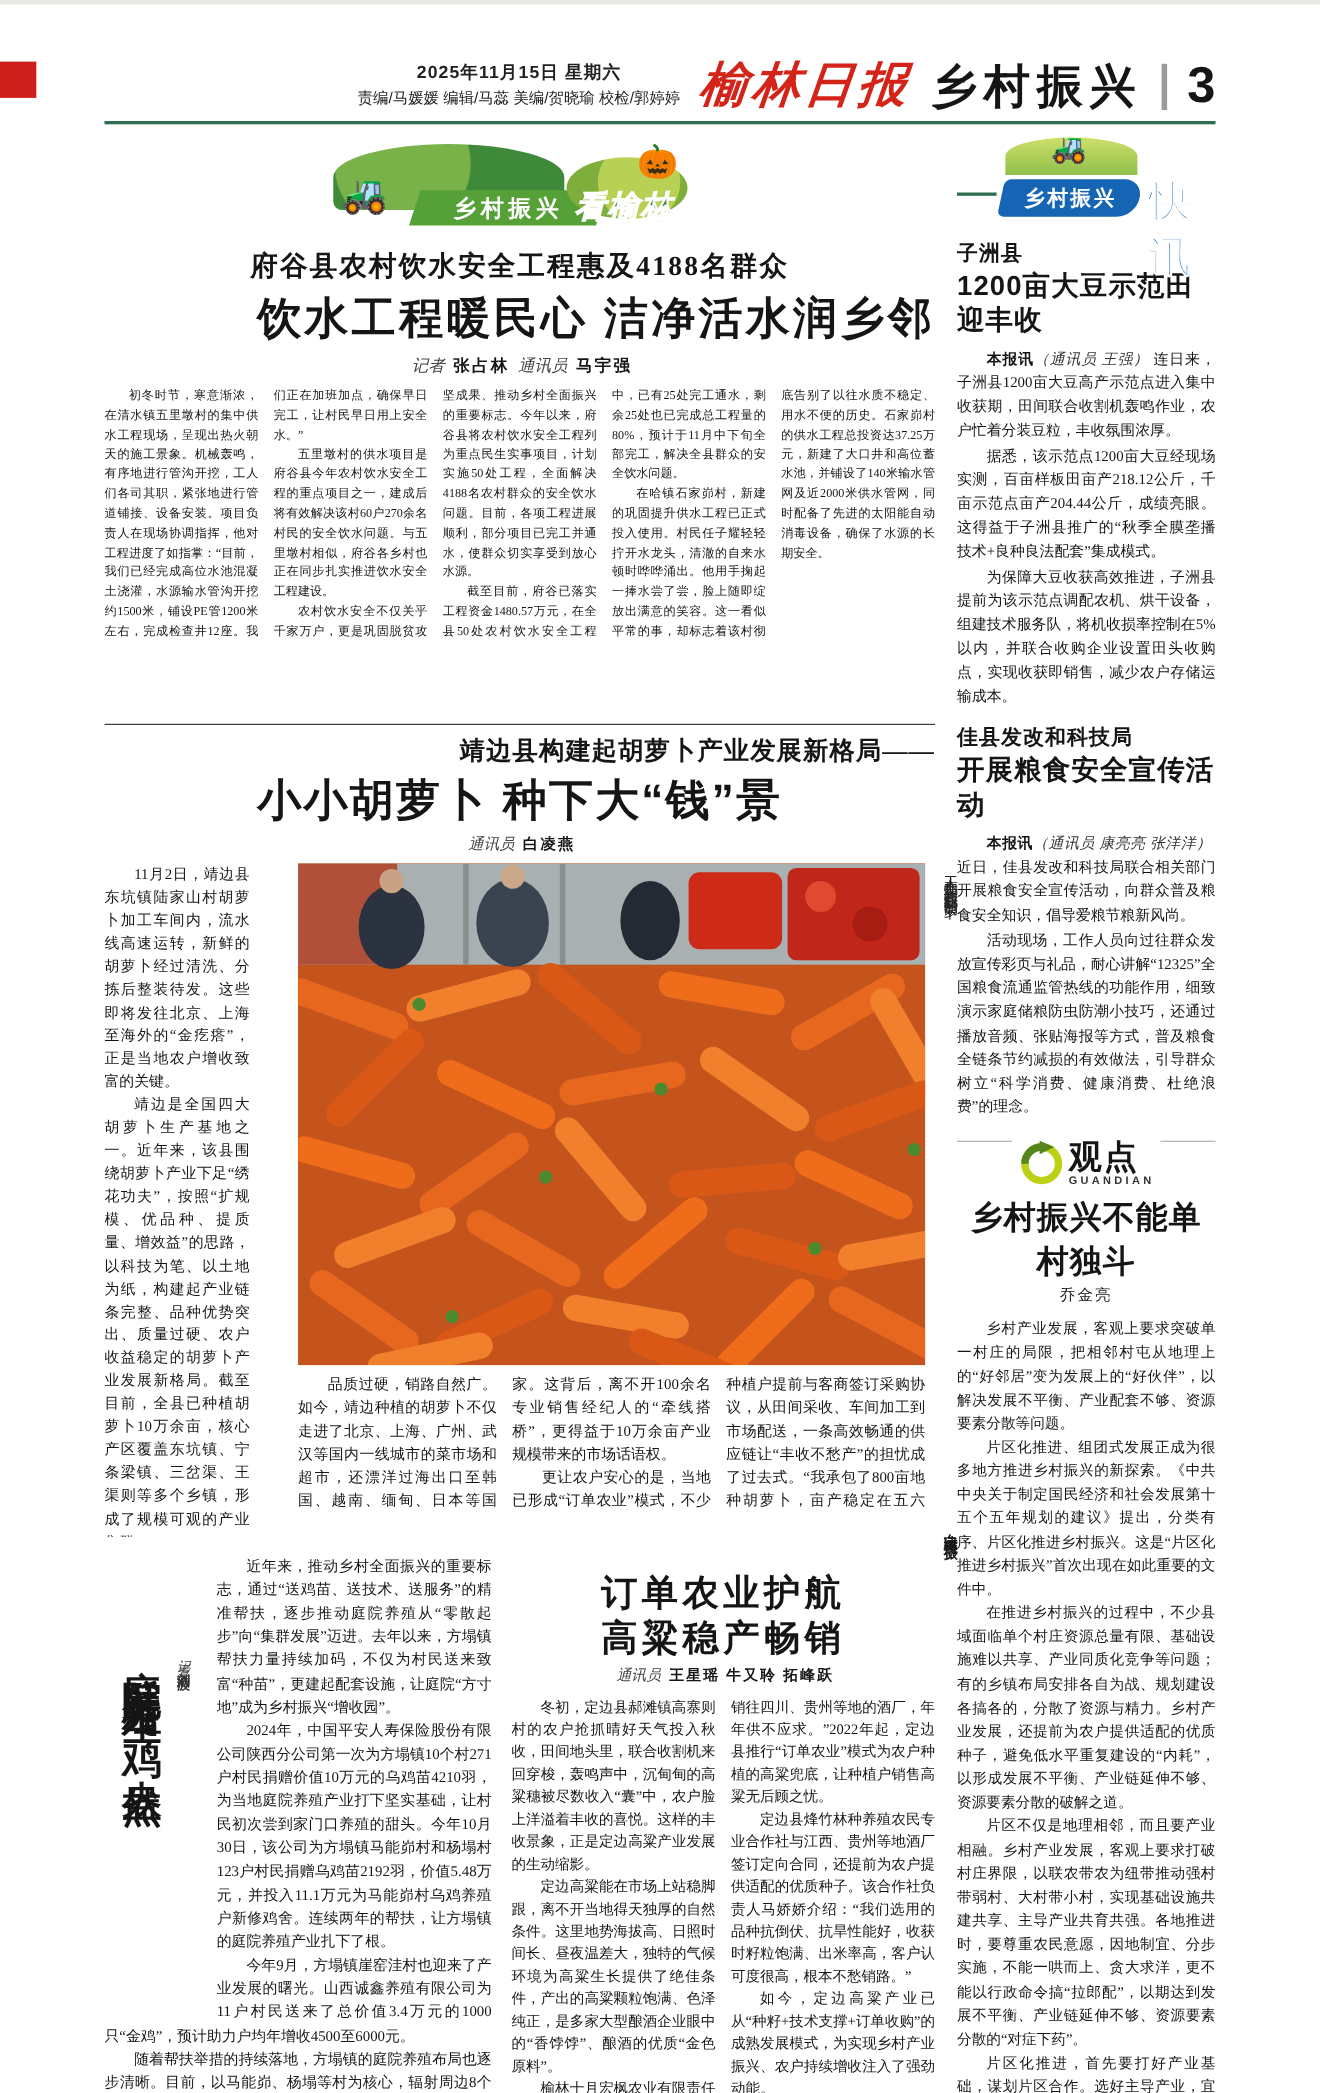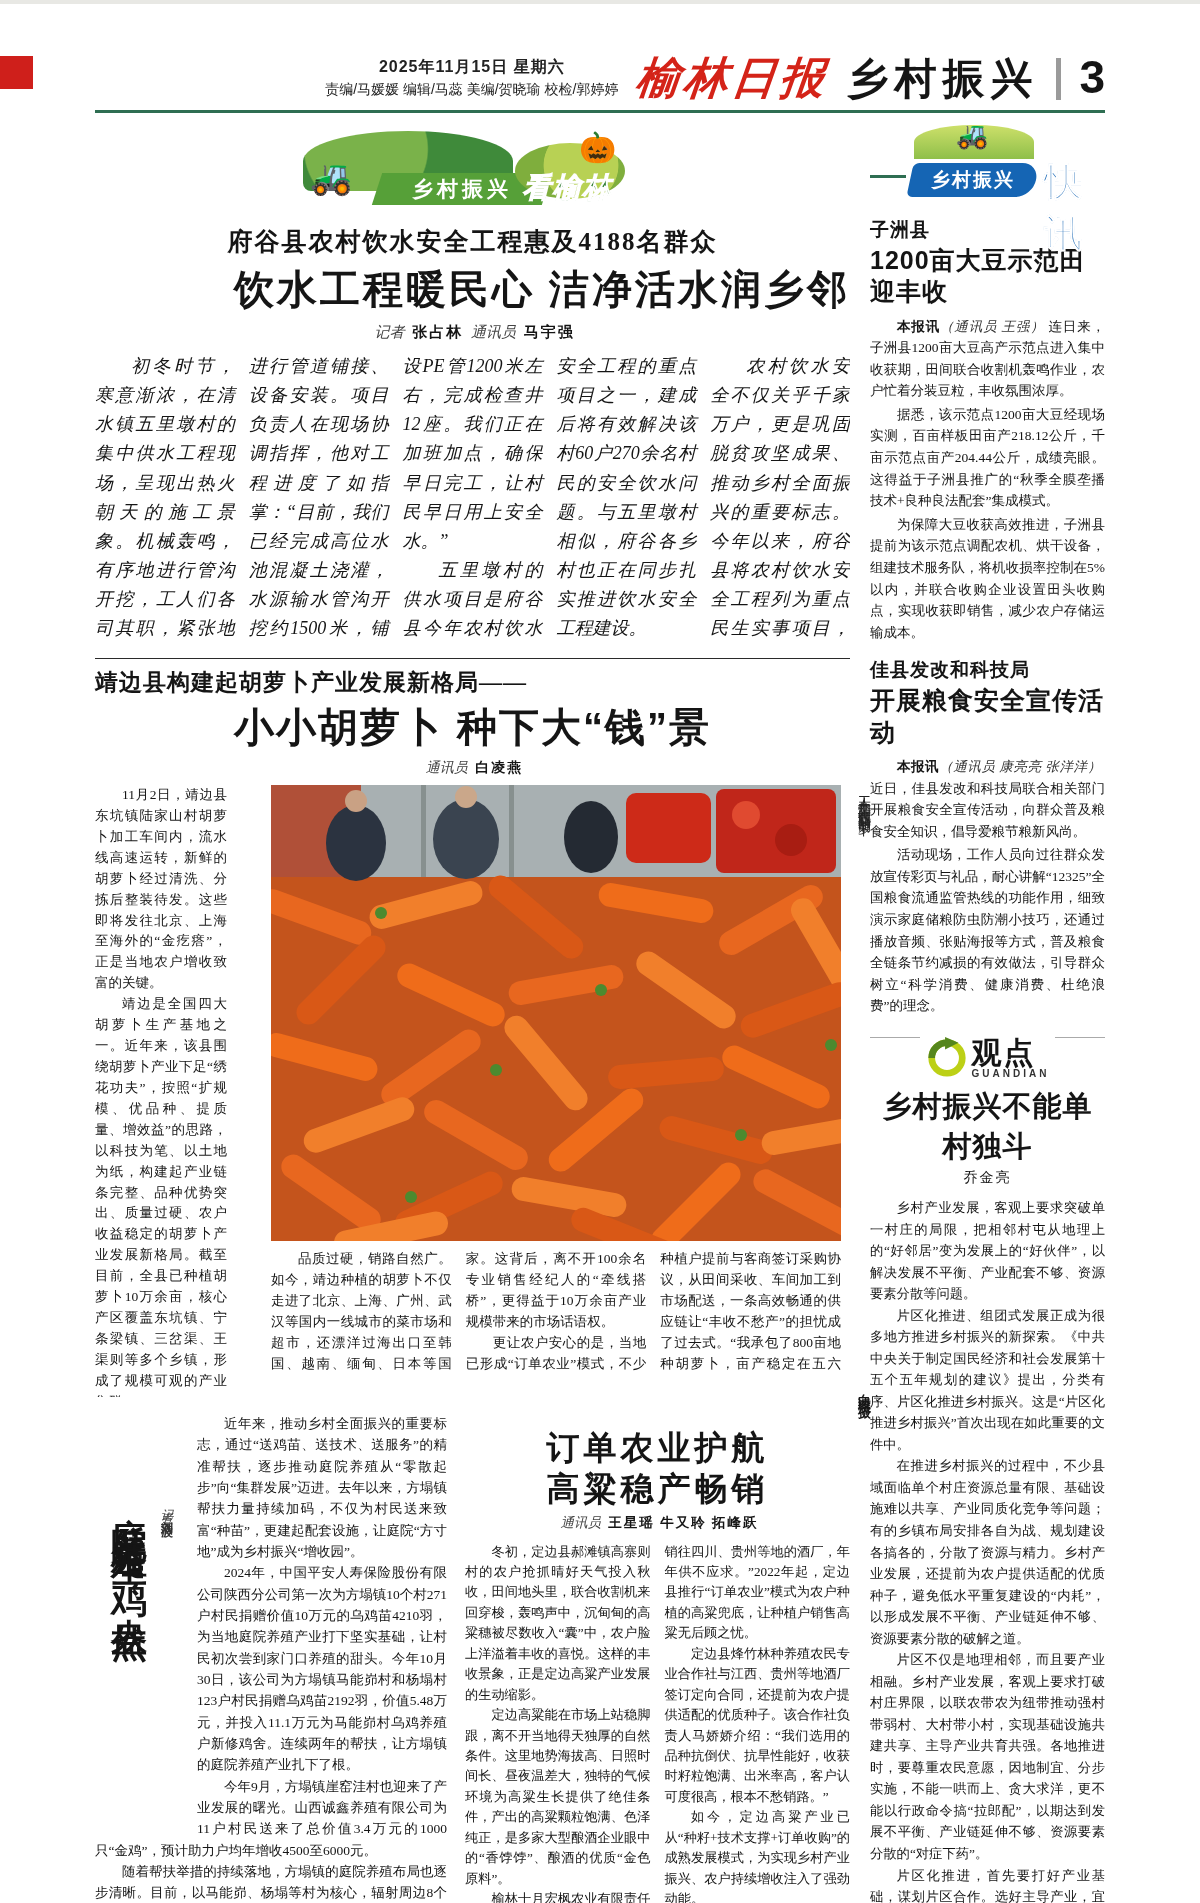--- a/index.html
+++ b/index.html
@@ -41,25 +41,25 @@
 
   
   .kicker{text-align:center;font-size:25px;font-weight:700;letter-spacing:2px;margin:6px 0 2px;}
   .headline1{text-align:right;font-family:"Liberation Sans","DejaVu Sans",sans-serif;
              font-size:40px;font-weight:700;letter-spacing:3px;margin:4px 0 6px;white-space:nowrap;}
   .byline{text-align:center;font-size:15px;margin:2px 0 10px;}
   .by-label{color:#444;font-style:italic;margin:0 4px;}
   .by-name{font-weight:700;letter-spacing:2px;}
   .body-cols{column-gap:14px;text-align:justify;overflow:hidden;}
   .body-cols p{margin:0;text-indent:2em;}
-  .w-body{column-count:5;font-size:18px;line-height:1.62;height:296px;font-style:italic;}
+  .w-body{column-count:5;font-size:11px;line-height:1.62;height:296px;}
   .divider{border-top:1px solid #2a2a2a;margin:10px 0 4px;}
 
   
-  .c-kicker{text-align:left;font-size:23px;font-weight:700;letter-spacing:1px;margin:8px 0 0;}
+  .c-kicker{text-align:right;font-size:23px;font-weight:700;letter-spacing:1px;margin:8px 0 0;}
   .c-headline{text-align:center;font-family:"Liberation Sans","DejaVu Sans",sans-serif;
               font-size:40px;font-weight:900;letter-spacing:2px;margin:2px 0 4px;}
   .c-byline{text-align:center;font-size:14px;margin:0 0 8px;}
   .c-flex{display:flex;gap:8px;}
   .c-left{width:132px;flex:none;font-size:13.5px;line-height:1.55;text-align:justify;height:612px;overflow:hidden;}
   .c-left p{margin:0;text-indent:2em;}
   .c-right{width:570px;flex:none;display:flex;flex-direction:column;gap:8px;padding-left:36px;}
   .photo{width:570px;height:456px;flex:none;background:#c9571c;}
   .photo svg{display:block;}
   .c-bottom{column-count:3;column-gap:14px;font-size:13.5px;line-height:1.55;text-align:justify;height:142px;overflow:hidden;}

